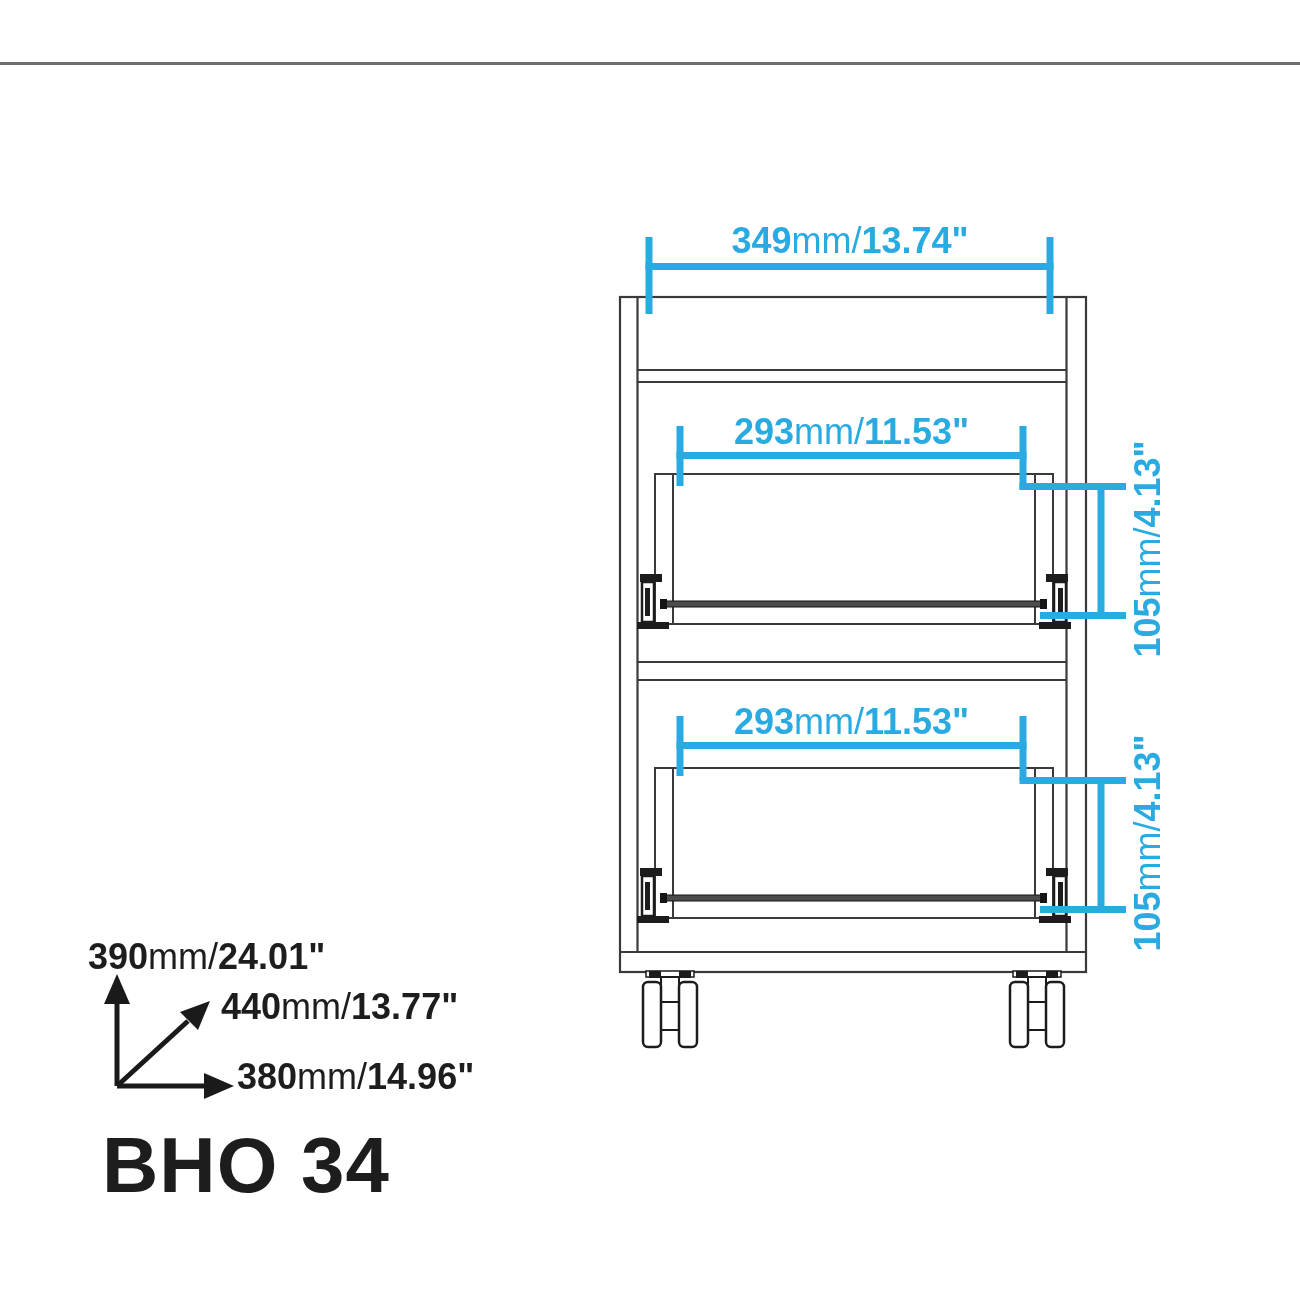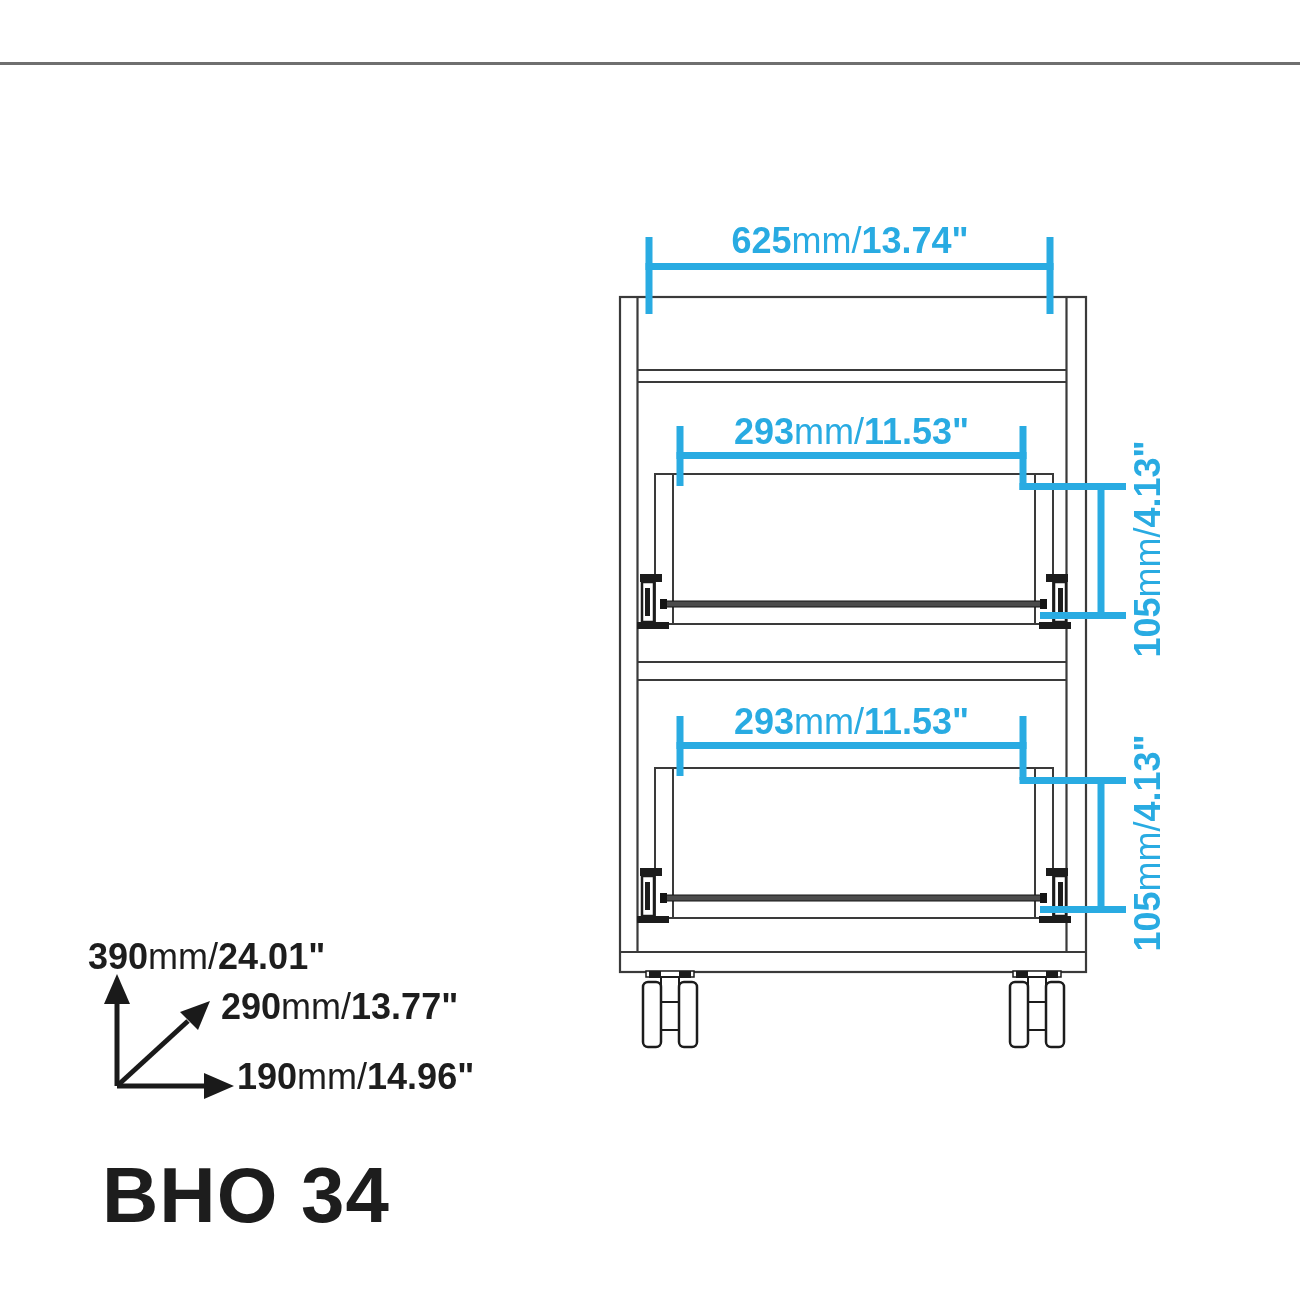--- a/index.html
+++ b/index.html
@@ -149,21 +149,21 @@
       <line x1="117" y1="1086" x2="117" y2="1001"></line>
       <polygon points="117,974 104,1004 130,1004" stroke="none"></polygon>
       <line x1="117" y1="1086" x2="206" y2="1086"></line>
       <polygon points="234,1086 204,1073 204,1099" stroke="none"></polygon>
       <line x1="117" y1="1086" x2="188" y2="1021"></line>
       <polygon points="210,1001 198,1030 180,1012" stroke="none"></polygon>
     </g>
   </svg>
 
   <div class="label" style="left:646px;top:221px;width:408px;">
-    <span class="num">625</span><span class="unit">mm/</span><span class="num">13.74"</span>
+    <span class="num">349</span><span class="unit">mm/</span><span class="num">13.74"</span>
   </div>
 
   <div class="label" style="left:680px;top:412px;width:343px;">
     <span class="num">293</span><span class="unit">mm/</span><span class="num">11.53"</span>
   </div>
 
   <div class="label rot" style="left:988px;top:527px;">
     <span class="num">105</span><span class="unit">mm/</span><span class="num">4.13"</span>
   </div>
 
@@ -173,22 +173,22 @@
 
   <div class="label rot" style="left:988px;top:821px;">
     <span class="num">105</span><span class="unit">mm/</span><span class="num">4.13"</span>
   </div>
 
   <div class="label dark" style="left:88px;top:937px;">
     <span class="num">390</span><span class="unit">mm/</span><span class="num">24.01"</span>
   </div>
 
   <div class="label dark" style="left:221px;top:987px;">
-    <span class="num">290</span><span class="unit">mm/</span><span class="num">13.77"</span>
+    <span class="num">440</span><span class="unit">mm/</span><span class="num">13.77"</span>
   </div>
 
   <div class="label dark" style="left:237px;top:1057px;">
-    <span class="num">190</span><span class="unit">mm/</span><span class="num">14.96"</span>
+    <span class="num">380</span><span class="unit">mm/</span><span class="num">14.96"</span>
   </div>
 
-  <div class="title" style="left:102px;top:1150px;">BHO 34</div>
+  <div class="title" style="left:102px;top:1120px;">BHO 34</div>
 
 </div>
 
 </body></html>

